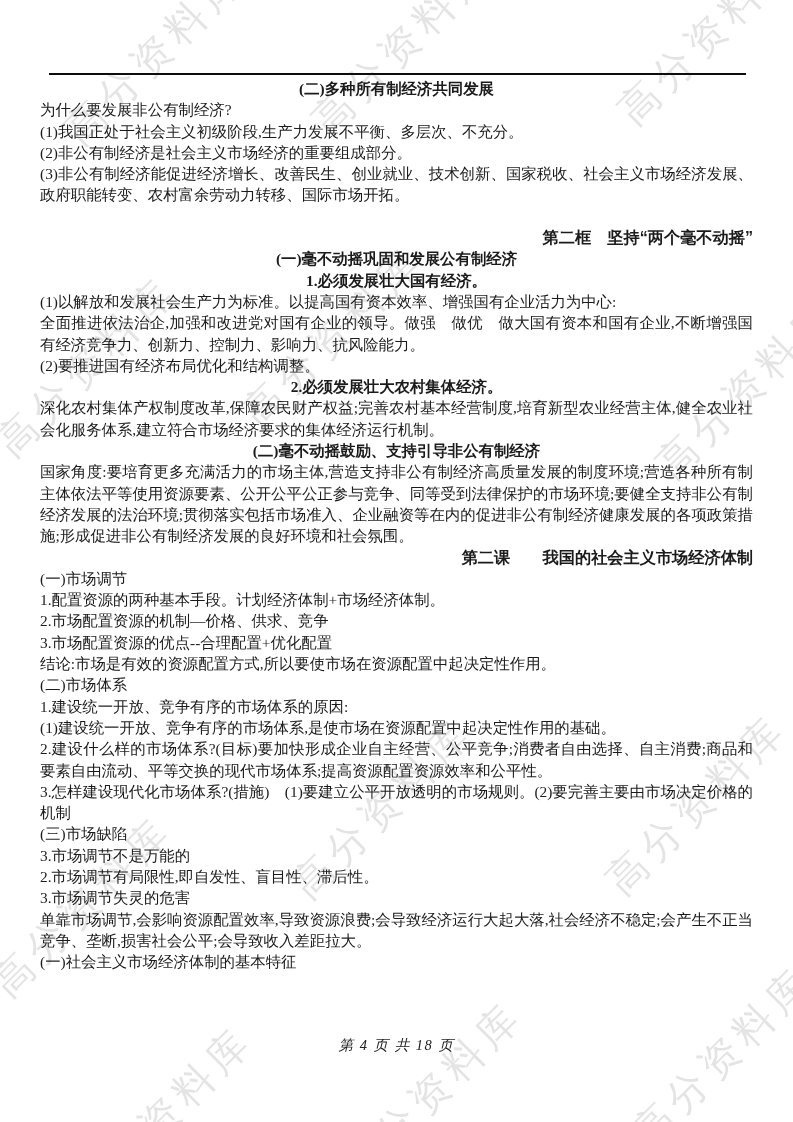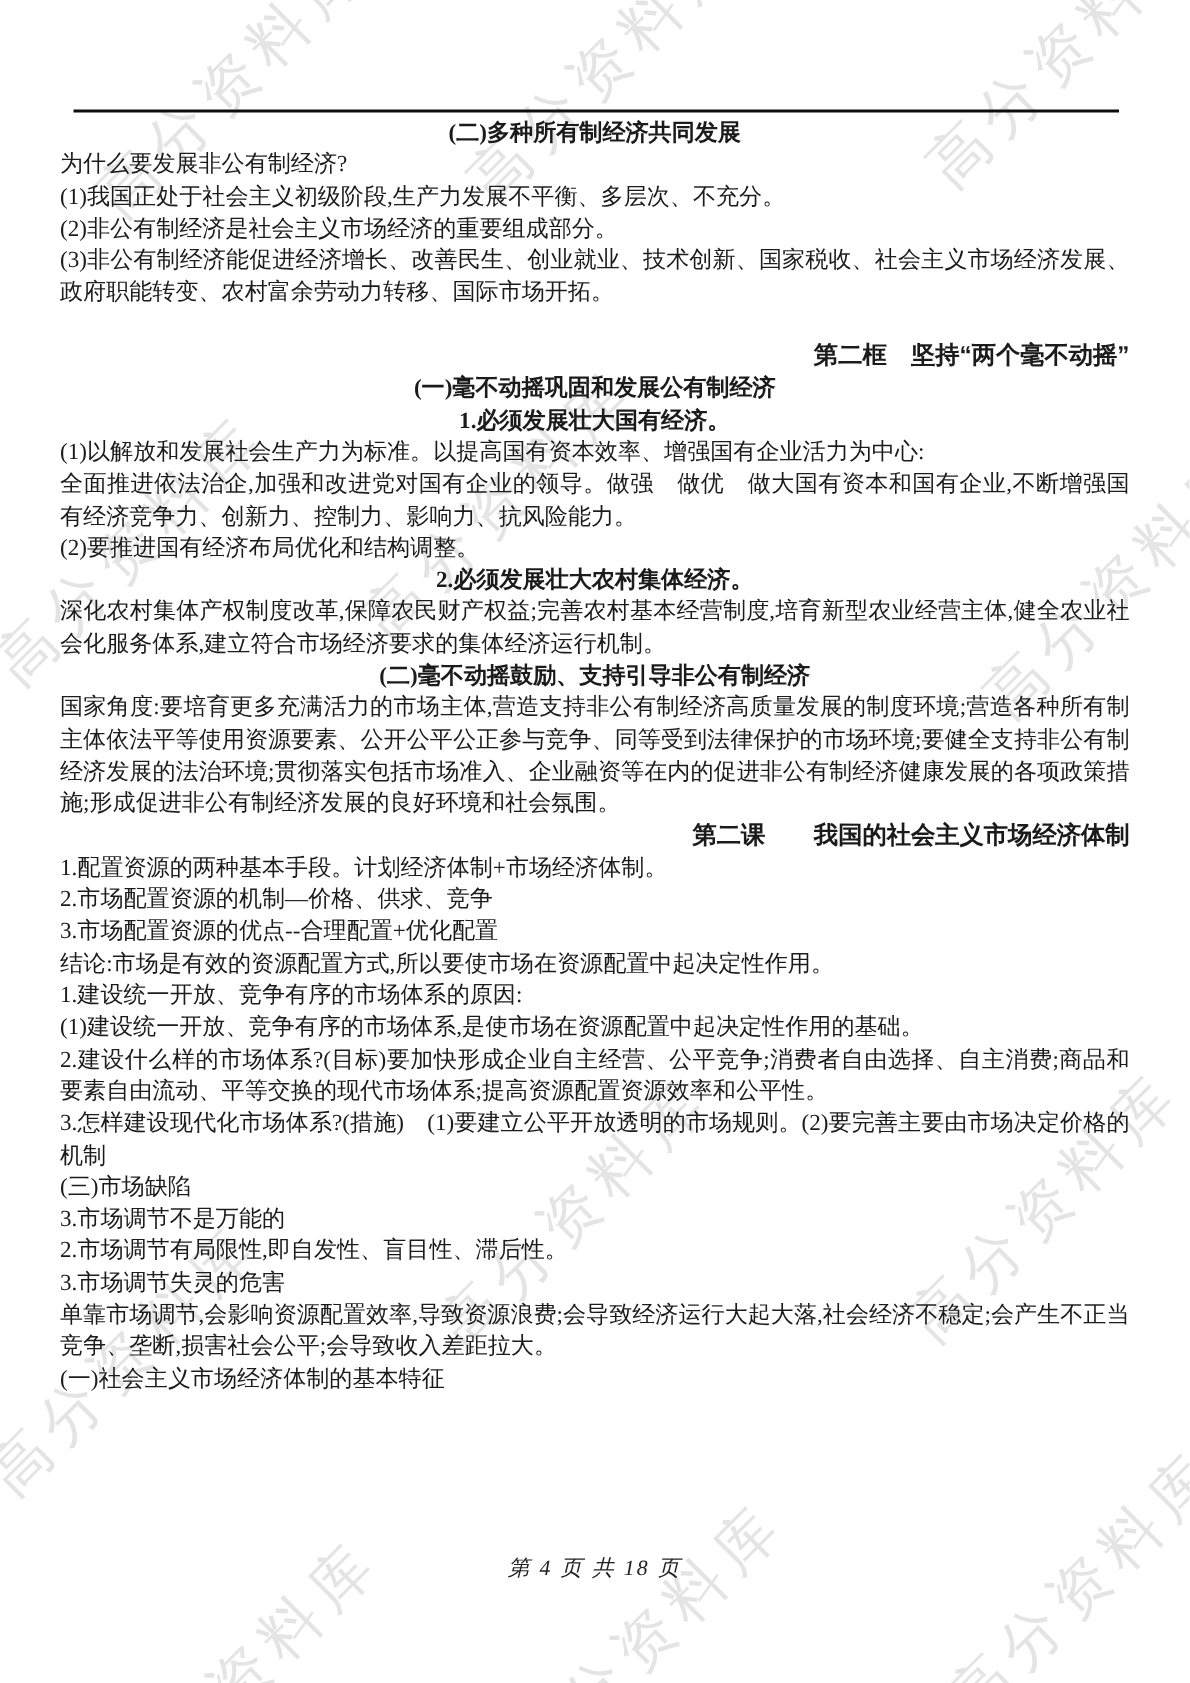--- a/index.html
+++ b/index.html
@@ -103,24 +103,26 @@
       <p class="para section">(一)毫不动摇巩固和发展公有制经济</p>
       <p class="para section">1.必须发展壮大国有经济。</p>
       <p class="para body">(1)以解放和发展社会生产力为标准。以提高国有资本效率、增强国有企业活力为中心:</p>
       <p class="para body">全面推进依法治企,加强和改进党对国有企业的领导。做强　做优　做大国有资本和国有企业,不断增强国有经济竞争力、创新力、控制力、影响力、抗风险能力。</p>
       <p class="para body">(2)要推进国有经济布局优化和结构调整。</p>
       <p class="para section">2.必须发展壮大农村集体经济。</p>
       <p class="para body">深化农村集体产权制度改革,保障农民财产权益;完善农村基本经营制度,培育新型农业经营主体,健全农业社会化服务体系,建立符合市场经济要求的集体经济运行机制。</p>
       <p class="para section">(二)毫不动摇鼓励、支持引导非公有制经济</p>
       <p class="para body">国家角度:要培育更多充满活力的市场主体,营造支持非公有制经济高质量发展的制度环境;营造各种所有制主体依法平等使用资源要素、公开公平公正参与竞争、同等受到法律保护的市场环境;要健全支持非公有制经济发展的法治环境;贯彻落实包括市场准入、企业融资等在内的促进非公有制经济健康发展的各项政策措施;形成促进非公有制经济发展的良好环境和社会氛围。</p>
       <p class="para chapter">第二课　　我国的社会主义市场经济体制</p>
+      <p class="para body">(一)市场调节</p>
       <p class="para body">1.配置资源的两种基本手段。计划经济体制+市场经济体制。</p>
       <p class="para body">2.市场配置资源的机制—价格、供求、竞争</p>
       <p class="para body">3.市场配置资源的优点--合理配置+优化配置</p>
       <p class="para body">结论:市场是有效的资源配置方式,所以要使市场在资源配置中起决定性作用。</p>
+      <p class="para body">(二)市场体系</p>
       <p class="para body">1.建设统一开放、竞争有序的市场体系的原因:</p>
       <p class="para body">(1)建设统一开放、竞争有序的市场体系,是使市场在资源配置中起决定性作用的基础。</p>
       <p class="para body">2.建设什么样的市场体系?(目标)要加快形成企业自主经营、公平竞争;消费者自由选择、自主消费;商品和要素自由流动、平等交换的现代市场体系;提高资源配置资源效率和公平性。</p>
       <p class="para body">3.怎样建设现代化市场体系?(措施)　(1)要建立公平开放透明的市场规则。(2)要完善主要由市场决定价格的机制</p>
       <p class="para body">(三)市场缺陷</p>
       <p class="para body">3.市场调节不是万能的</p>
       <p class="para body">2.市场调节有局限性,即自发性、盲目性、滞后性。</p>
       <p class="para body">3.市场调节失灵的危害</p>
       <p class="para body">单靠市场调节,会影响资源配置效率,导致资源浪费;会导致经济运行大起大落,社会经济不稳定;会产生不正当竞争、垄断,损害社会公平;会导致收入差距拉大。</p>
       <p class="para body">(一)社会主义市场经济体制的基本特征</p>

